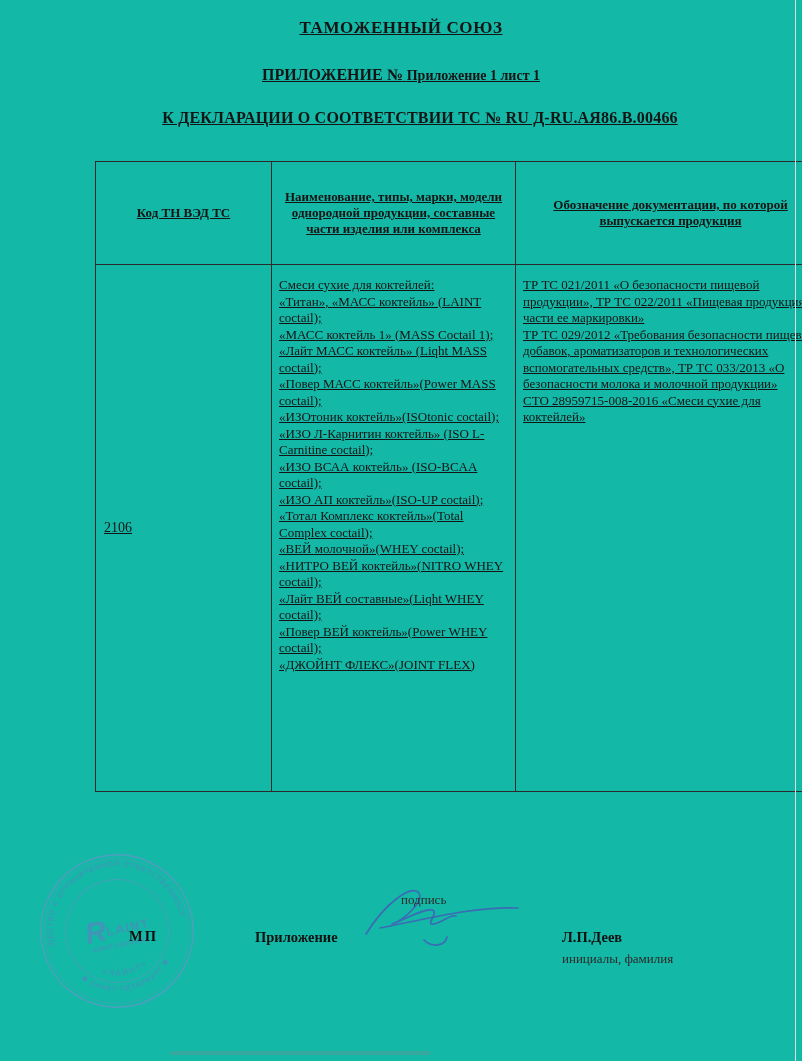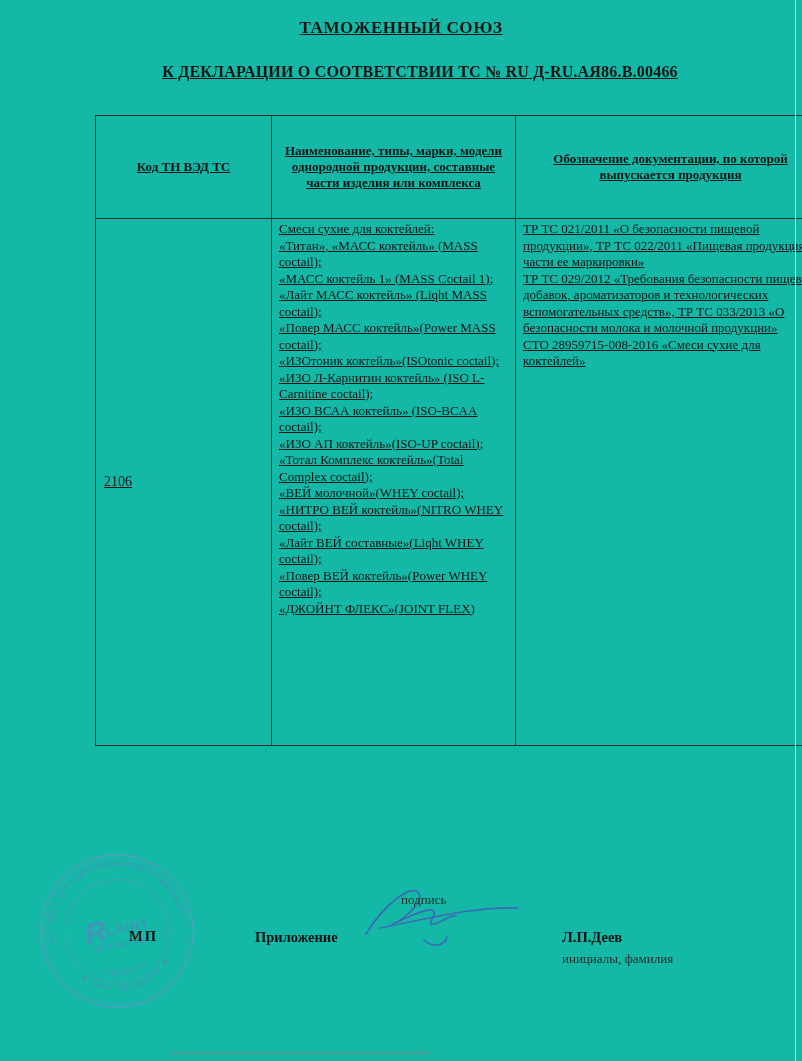--- a/index.html
+++ b/index.html
@@ -34,21 +34,21 @@
     font-size: 13px; font-weight: bold; text-align: center;
     vertical-align: middle; padding: 6px 10px;
   }
   .col-code { width: 155px; }
   .col-products { width: 223px; }
   .col-docs { width: 289px; }
   .products-table thead tr { height: 103px; }
   .products-table tbody tr { height: 527px; }
   .cell-code { vertical-align: middle; text-align: left; padding: 6px 8px; font-size: 14px; }
   .cell-products, .cell-docs {
-    vertical-align: top; padding: 2px 7px;
+    vertical-align: top; padding: 12px 7px;
     font-size: 13px; line-height: 16.5px; text-align: left;
   }
 
   
   .footer-label { position: absolute; font-weight: bold; font-size: 14.5px; color: #111; }
   .mp { left: 129px; top: 928px; letter-spacing: 2px; }
   .applicant { left: 255px; top: 929px; }
   .signer-name { left: 562px; top: 929px; }
   .caption { position: absolute; font-size: 13px; color: #2a2a2a; }
   .caption-podpis { left: 401px; top: 892px; }
@@ -74,37 +74,41 @@
   .artifact-bottom { position: absolute; left: 170px; top: 1051px; width: 260px; height: 4px; background: #35a79c; }
   .scan-edge { position: absolute; right: 6px; top: 0; width: 1px; height: 1061px; background: #dcdcdc; }
 </style>
 </head>
 <body>
 
 <div class="page">
 
   <div class="doc-header">
     <div class="title">ТАМОЖЕННЫЙ СОЮЗ</div>
+    <div class="annex-line">
+      <span>ПРИЛОЖЕНИЕ №</span>
+      <span class="annex-value">Приложение 1 лист 1</span>
+    </div>
     <div class="declaration-line">К ДЕКЛАРАЦИИ О СООТВЕТСТВИИ ТС № RU Д-RU.АЯ86.В.00466</div>
   </div>
 
   <table class="products-table">
     <thead>
       <tr>
         <th class="col-code">Код ТН ВЭД ТС</th>
         <th class="col-products">Наименование, типы, марки, модели однородной продукции, составные части изделия или комплекса</th>
         <th class="col-docs">Обозначение документации, по которой выпускается продукция</th>
       </tr>
     </thead>
     <tbody>
       <tr>
         <td class="cell-code">2106</td>
         <td class="cell-products">
             <div>Смеси сухие для коктейлей:</div>
-            <div>«Титан», «МАСС коктейль» (MASS coctail);</div>
+            <div>«Титан», «МАСС коктейль» (LAINT coctail);</div>
             <div>«МАСС коктейль 1» (MASS Coctail 1);</div>
             <div>«Лайт МАСС коктейль» (Liqht MASS coctail);</div>
             <div>«Повер МАСС коктейль»(Power MASS coctail);</div>
             <div>«ИЗОтоник коктейль»(ISOtonic coctail);</div>
             <div>«ИЗО Л-Карнитин коктейль» (ISO L-Carnitine coctail);</div>
             <div>«ИЗО ВСАА коктейль» (ISO-BCAA coctail);</div>
             <div>«ИЗО АП коктейль»(ISO-UP coctail);</div>
             <div>«Тотал Комплекс коктейль»(Total Complex coctail);</div>
             <div>«ВЕЙ молочной»(WHEY coctail);</div>
             <div>«НИТРО ВЕЙ коктейль»(NITRO WHEY coctail);</div>

